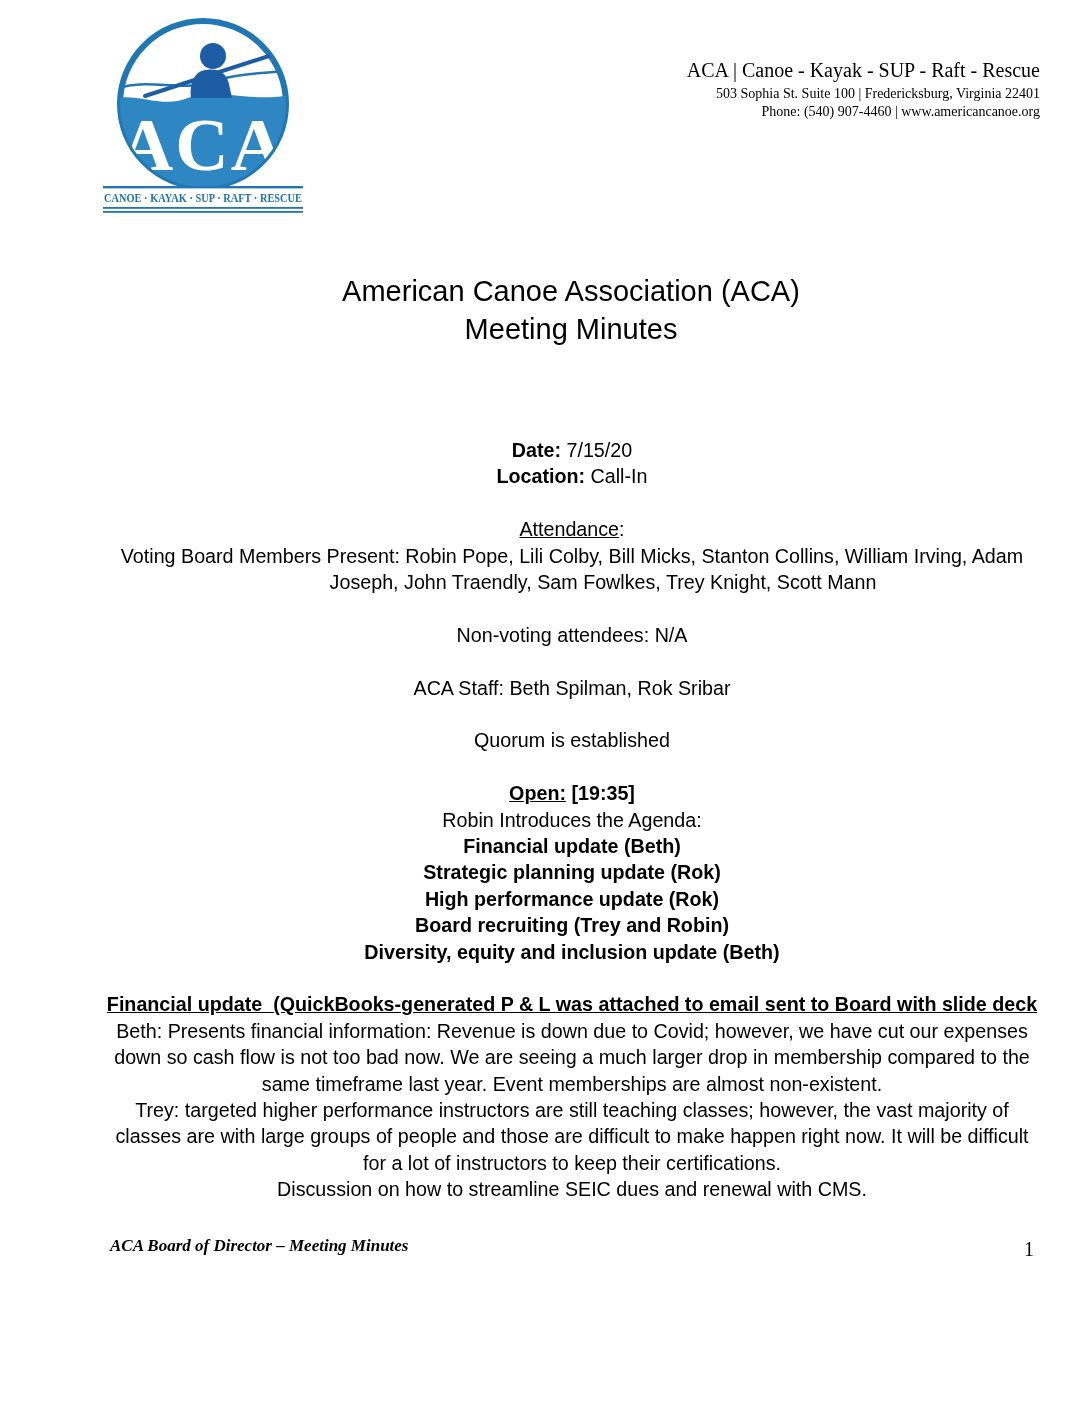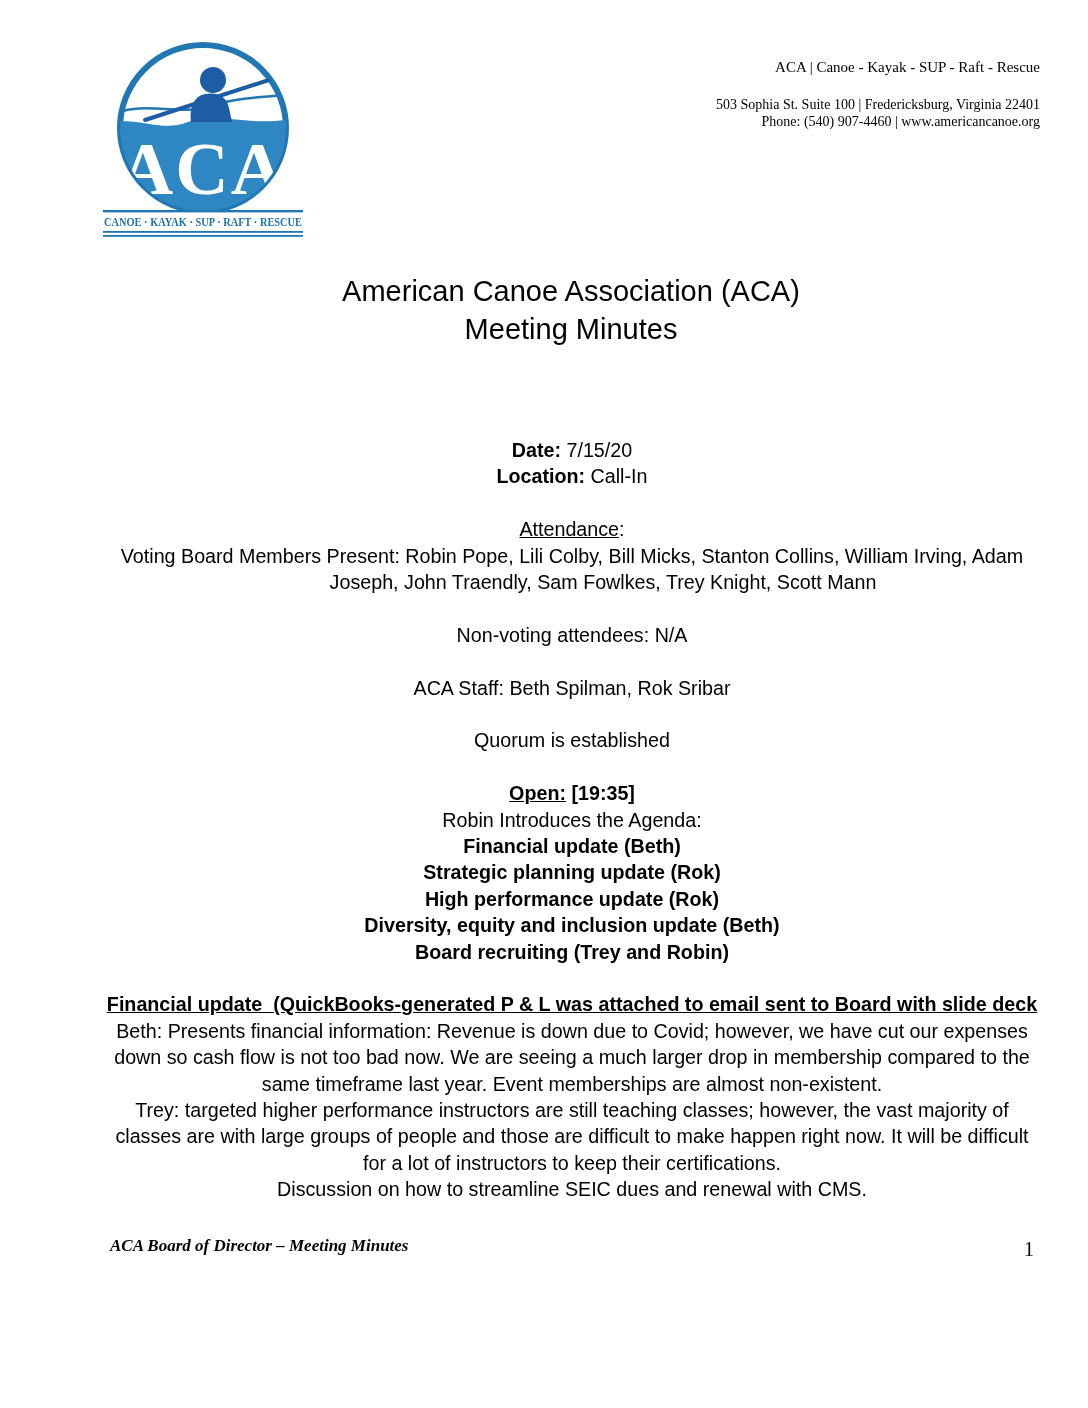--- a/index.html
+++ b/index.html
@@ -6,30 +6,30 @@
   .page {
     position:relative;
     width:1088px; height:1408px;
     background:#ffffff;
     font-family:"Liberation Sans", sans-serif;
     color:#000000;
     overflow:hidden;
   }
 
   
-  .logo { position:absolute; left:103px; top:42px; width:200px; height:196px;text-align:center; }
+  .logo { position:absolute; left:103px; top:18px; width:200px; height:196px;text-align:center; }
 
   
   .letterhead {
     position:absolute; right:48px; top:58px;
     text-align:right;
     font-family:"Liberation Serif", serif;
     line-height:1.25;
   }
-  .letterhead .lh1 { font-size:15px; font-weight:normal; margin-bottom:19px; }
+  .letterhead .lh1 { font-size:20px; font-weight:normal; margin-bottom:2px; }
   .letterhead .lh2, .letterhead .lh3 { font-size:14px; font-weight:normal; }
 
   
   .doc-title {
     position:absolute; left:103px; top:272px; width:936px;
     text-align:center;
     font-weight:normal;
     font-size:29px;
     line-height:38px;
   }
@@ -133,22 +133,22 @@
 
     <p>Quorum is established</p>
 
     <div class="gap"></div>
 
     <p><span class="b u">Open:</span><span class="b"> [19:35]</span></p>
     <p>Robin Introduces the Agenda:</p>
     <p class="b">Financial update (Beth)</p>
     <p class="b">Strategic planning update (Rok)</p>
     <p class="b">High performance update (Rok)</p>
+    <p class="b">Board recruiting (Trey and Robin)</p>
     <p class="b">Diversity, equity and inclusion update (Beth)</p>
-    <p class="b">Board recruiting (Trey and Robin)</p>
 
     <div class="gap"></div>
 
     <p class="b u prewrap">Financial update  (QuickBooks-generated P &amp; L was attached to email sent to Board with slide deck</p>
     <p>Beth: Presents financial information: Revenue is down due to Covid; however, we have cut our expenses down so cash flow is not too bad now. We are seeing a much larger drop in membership compared to the same timeframe last year. Event memberships are almost non-existent.</p>
     <p>Trey: targeted higher performance instructors are still teaching classes; however, the vast majority of classes are with large groups of people and those are difficult to make happen right now. It will be difficult for a lot of instructors to keep their certifications.</p>
     <p>Discussion on how to streamline SEIC dues and renewal with CMS.</p>
 
   </div>
 

